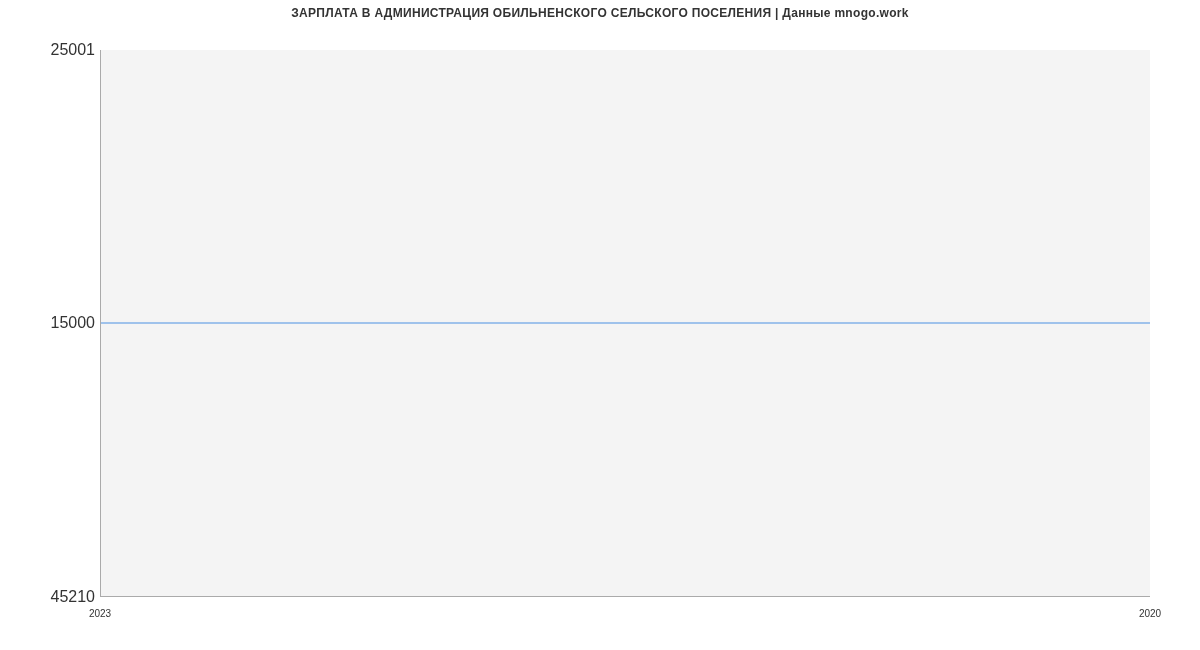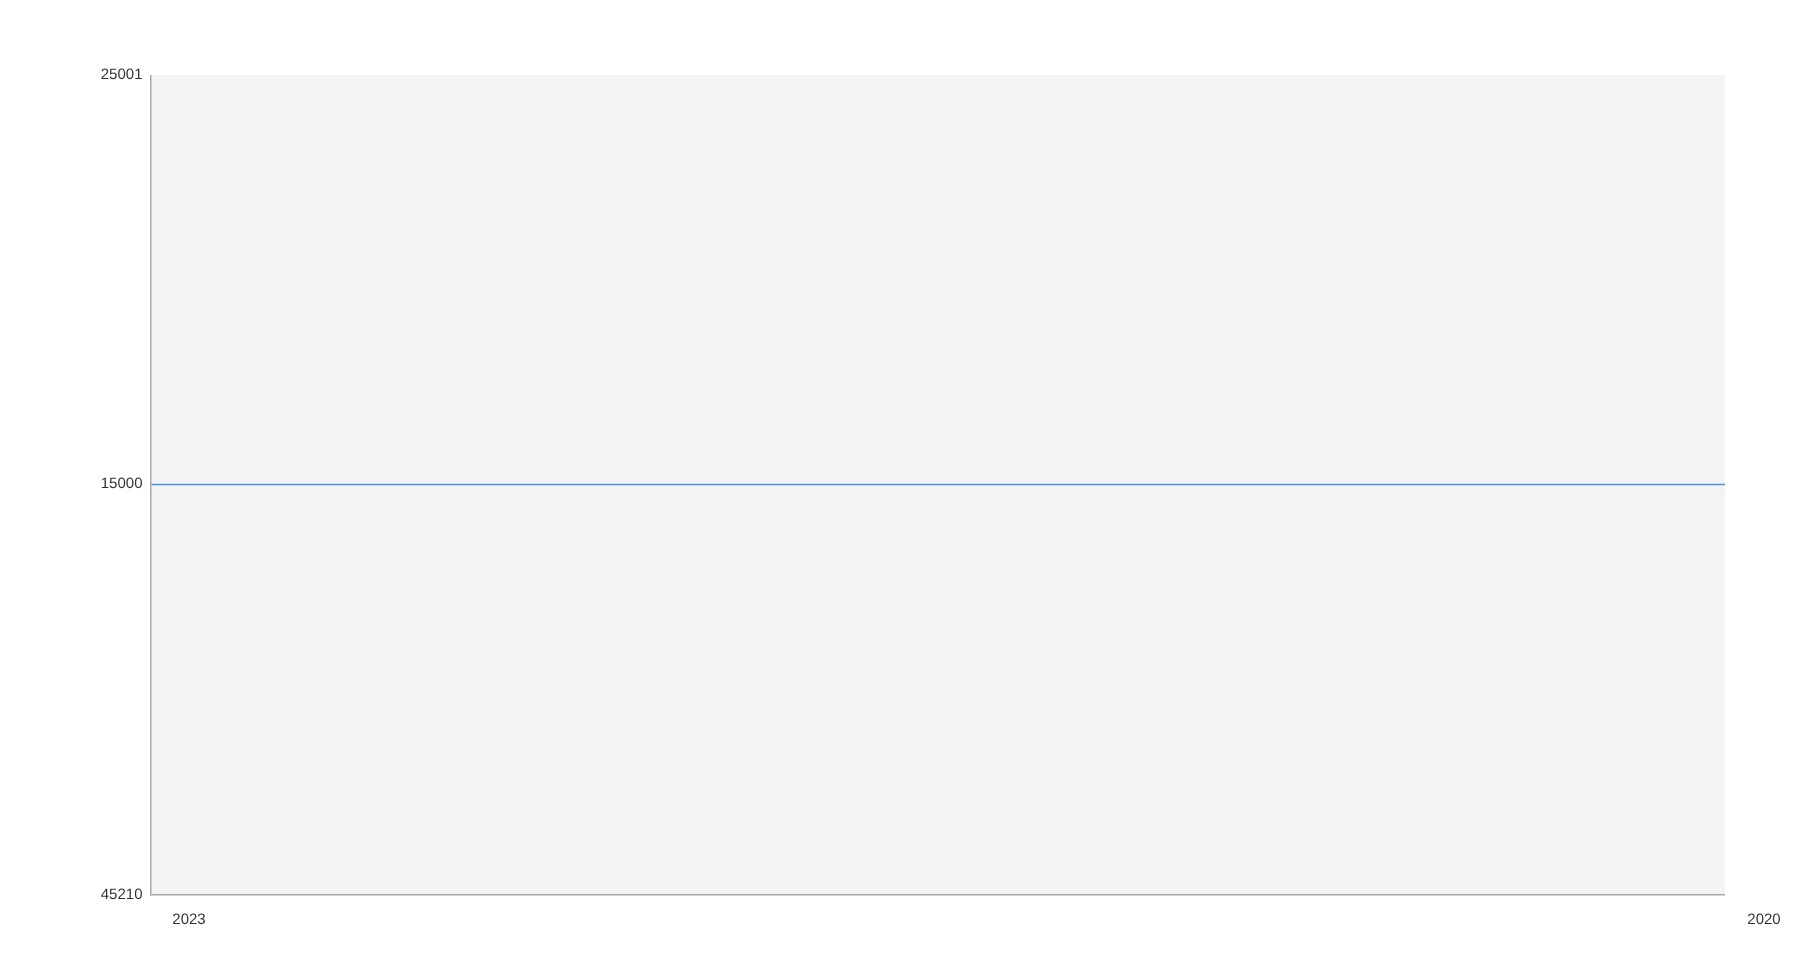--- a/index.html
+++ b/index.html
@@ -47,43 +47,43 @@
       top: 50%;
       left: 0;
       width: 100%;
       height: 1px;
       background: #4a90e2;
       transform: translateY(-50%);
     }
     .y-tick-label {
       position: absolute;
       right: 1105px;
-      font-size: 10px;
+      font-size: 16px;
       color: #333;
       text-align: center;
       transform: translateY(-50%);
     }
     .y-tick-1 { top: 50px; }
     .y-tick-2 { top: 323px; }
     .y-tick-3 { top: 597px; }
     .x-tick-label {
       position: absolute;
       top: 608px;
       font-size: 10px;
       color: #333;
       transform: translateX(-50%);
-      margin-left: 26px;
     }
     .x-tick-1 { left: 100px; }
     .x-tick-2 { left: 1150px; }
   </style>
 </head>
 <body>
 
 <div class="chart-container">
+  <div class="chart-title">ЗАРПЛАТА В АДМИНИСТРАЦИЯ ОБИЛЬНЕНСКОГО СЕЛЬСКОГО ПОСЕЛЕНИЯ | Данные mnogo.work</div>
 
   <div class="y-tick-label y-tick-1">25001</div>
   <div class="y-tick-label y-tick-2">15000</div>
   <div class="y-tick-label y-tick-3">45210</div>
 
   <div class="plot-area">
     <div class="data-line"></div>
   </div>
 
   <div class="x-tick-label x-tick-1">2023</div>

